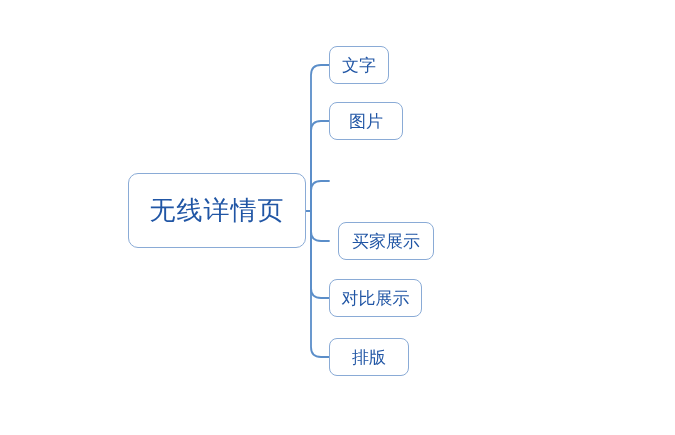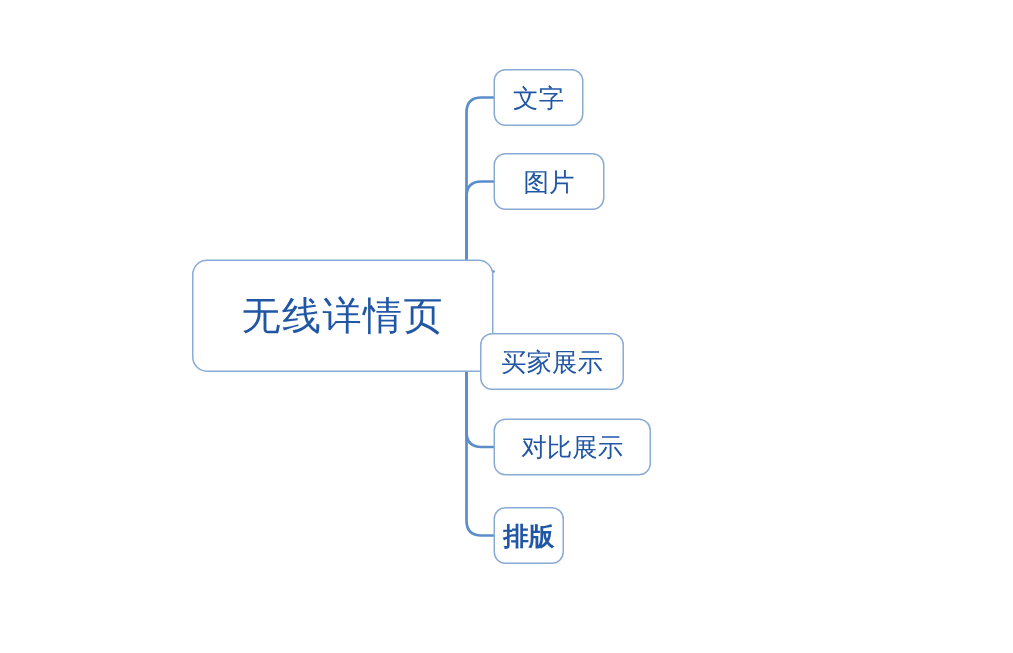--- a/index.html
+++ b/index.html
@@ -34,36 +34,36 @@
     display: flex;
     align-items: center;
     justify-content: center;
     border: 1.5px solid var(--node-border);
     background: var(--bg);
     color: var(--text);
     white-space: nowrap;
   }
   .node.root {
     left: 128px; top: 173px;
-    width: 201px; height: 75px;
+    width: 178px; height: 75px;
     border-radius: 10px;
     font-size: 26px;
     letter-spacing: 1px;
   }
   .node.child {
     height: 38px;
     border-radius: 8px;
     font-size: 17px;
   }
   .child.c0 { left: 329px; top: 46px;  width: 60px; }
   .child.c1 { left: 329px; top: 102px; width: 74px; }
   .child.c2 { left: 329px; top: 162px; width: 62px; }
-  .child.c3 { left: 320px; top: 222px; width: 96px; }
-  .child.c4 { left: 329px; top: 279px; width: 105px; }
-  .child.c5 { left: 329px; top: 338px; width: 47px; font-weight: bold; }
+  .child.c3 { left: 338px; top: 222px; width: 96px; }
+  .child.c4 { left: 329px; top: 279px; width: 93px; }
+  .child.c5 { left: 329px; top: 338px; width: 80px; }
 </style>
 </head>
 <body>
 
 <div class="canvas">
 
   <svg class="connectors" viewBox="0 0 675 435" xmlns="http://www.w3.org/2000/svg">
     <path d="M301 211 H311"></path>
     <path d="M311 211 V75 Q311 65 321 65 H329"></path>
     <path d="M311 211 V131 Q311 121 321 121 H329"></path>

